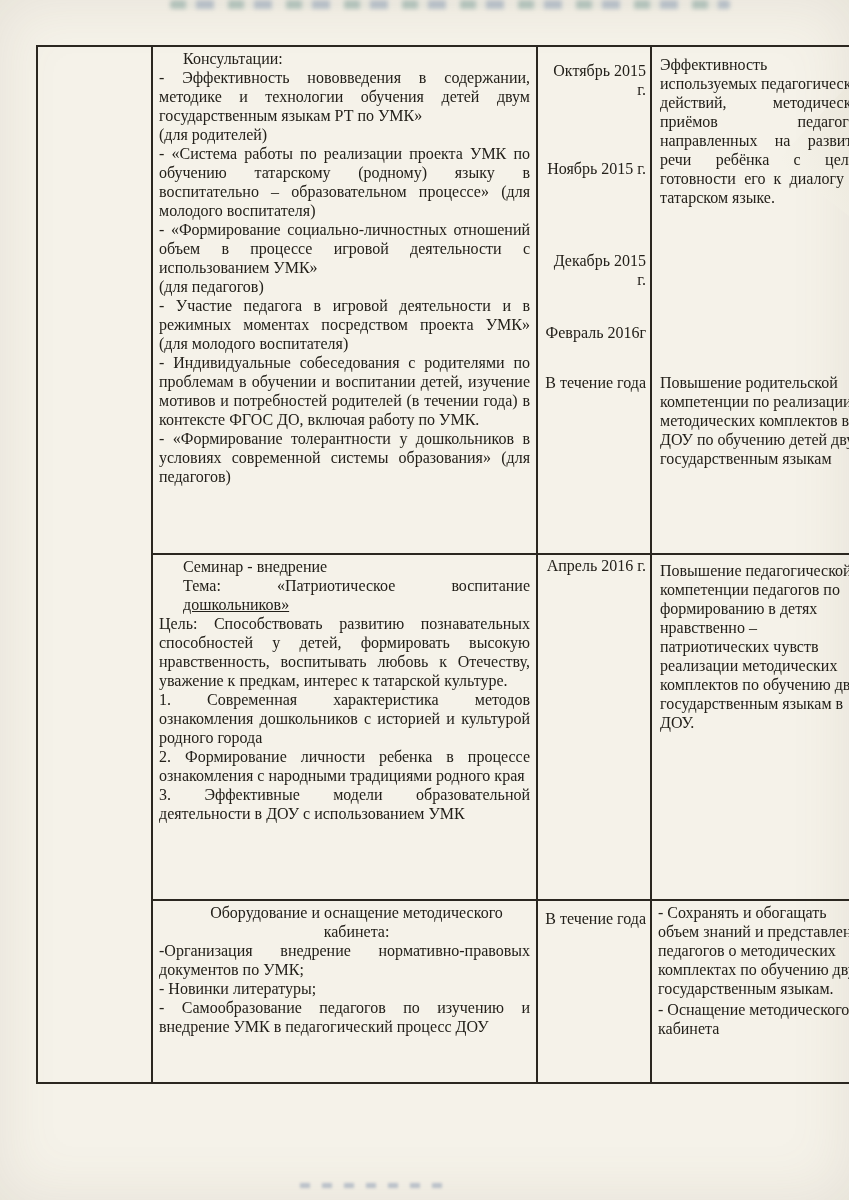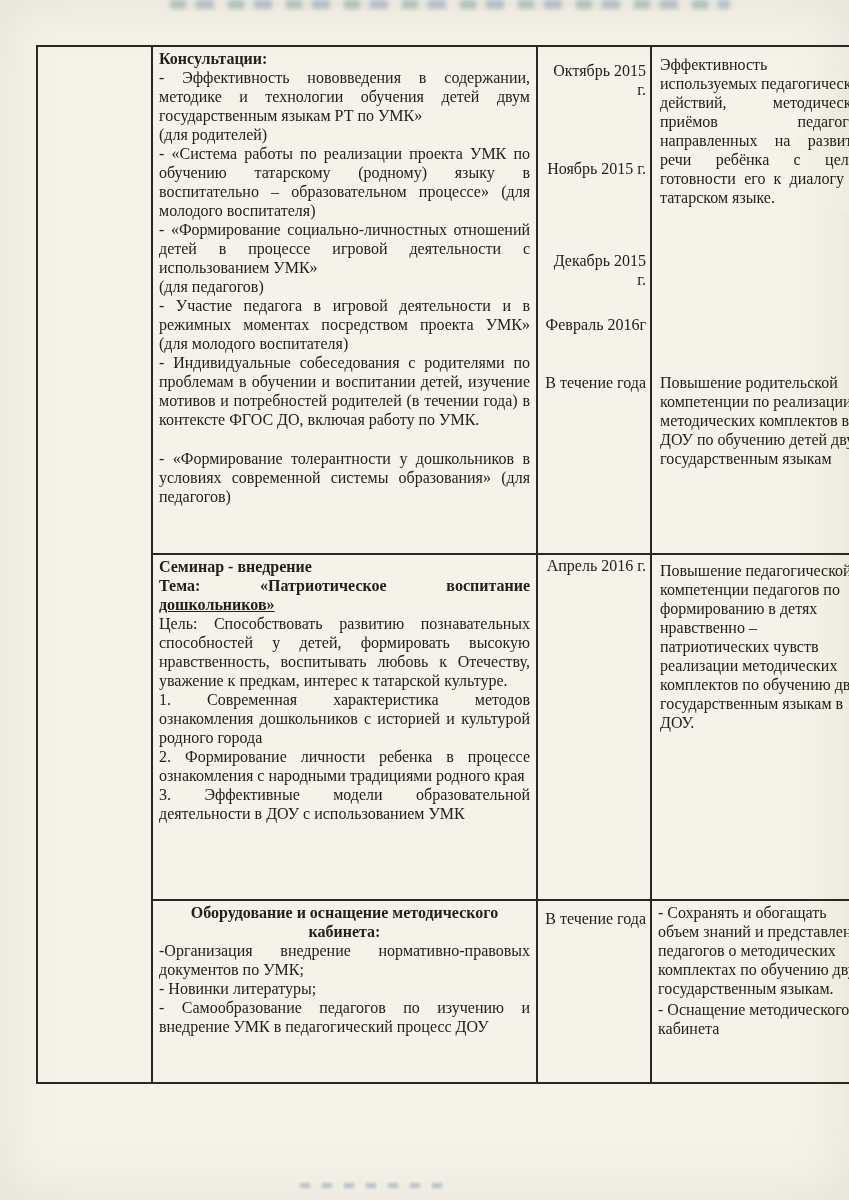--- a/index.html
+++ b/index.html
@@ -47,23 +47,23 @@
     overflow:hidden;
   }
   td.c-left  { width:101px; }
   td.c-main  { width:371px; text-align:justify; }
   td.c-date  { width:100px; text-align:right; position:relative; line-height:20px; }
   td.c-res   { width:212px; position:relative; line-height:20.5px; }
   .row1 td { height:500px; }
   .row2 td { height:338px; }
   .row3 td { height:175px; }
   p { margin:0; }
-  .b { font-weight:bold; }
+  .b { font-weight:normal;margin-left:24px; }
   .u { text-decoration:underline; }
-  .gap-top { margin-top:20px; }
+  .gap-top { }
   .abs { position:absolute; left:4px; right:4px; }
   .res-just { text-align:justify; }
   .res-p { margin:0 0 2px 0; }
 </style>
 </head>
 <body>
 
 <div class="page">
 
   <div class="artifact-top"></div>
@@ -74,32 +74,32 @@
 
     <tbody>
         <tr class="row1">
       <td class="c-left" rowspan="3"></td>
 
       <td class="c-main">
         <p class="b">Консультации:</p>
         <p>- Эффективность нововведения в содержании, методике и технологии обучения детей двум государственным языкам РТ по УМК»</p>
         <p>(для родителей)</p>
         <p>- «Система работы по реализации проекта УМК по обучению татарскому (родному) языку в воспитательно – образовательном процессе» (для молодого воспитателя)</p>
-        <p>- «Формирование социально-личностных отношений детей в процессе игровой деятельности с использованием УМК»</p>
+        <p>- «Формирование социально-личностных отношений объем в процессе игровой деятельности с использованием УМК»</p>
         <p>(для педагогов)</p>
         <p>- Участие педагога в игровой деятельности и в режимных моментах посредством проекта УМК» (для молодого воспитателя)</p>
         <p>- Индивидуальные собеседования с родителями по проблемам в обучении и воспитании детей, изучение мотивов и потребностей родителей (в течении года) в контексте ФГОС ДО, включая работу по УМК.</p>
         <p class="gap-top">- «Формирование толерантности у дошкольников в условиях современной системы образования» (для педагогов)</p>
       </td>
 
       <td class="c-date">
         <div class="abs" style="top:14px">Октябрь 2015 г.</div>
         <div class="abs" style="top:112px">Ноябрь 2015 г.</div>
         <div class="abs" style="top:204px">Декабрь 2015 г.</div>
-        <div class="abs" style="top:268px">Февраль 2016г</div>
+        <div class="abs" style="top:276px">Февраль 2016г</div>
         <div class="abs" style="top:326px">В течение года</div>
       </td>
 
       <td class="c-res">
         <div class="abs res-just" style="top:8px; left:8px; right:8px;">Эффективность используемых педагогических действий, методических приёмов педагогов, направленных на развитие речи ребёнка с целью готовности его к диалогу на татарском языке.</div>
         <div class="abs" style="top:326px; left:8px; right:8px;">Повышение родительской компетенции по реализации методических комплектов в ДОУ по обучению детей двум государственным языкам</div>
       </td>
     </tr>
 
     <tr class="row2">

